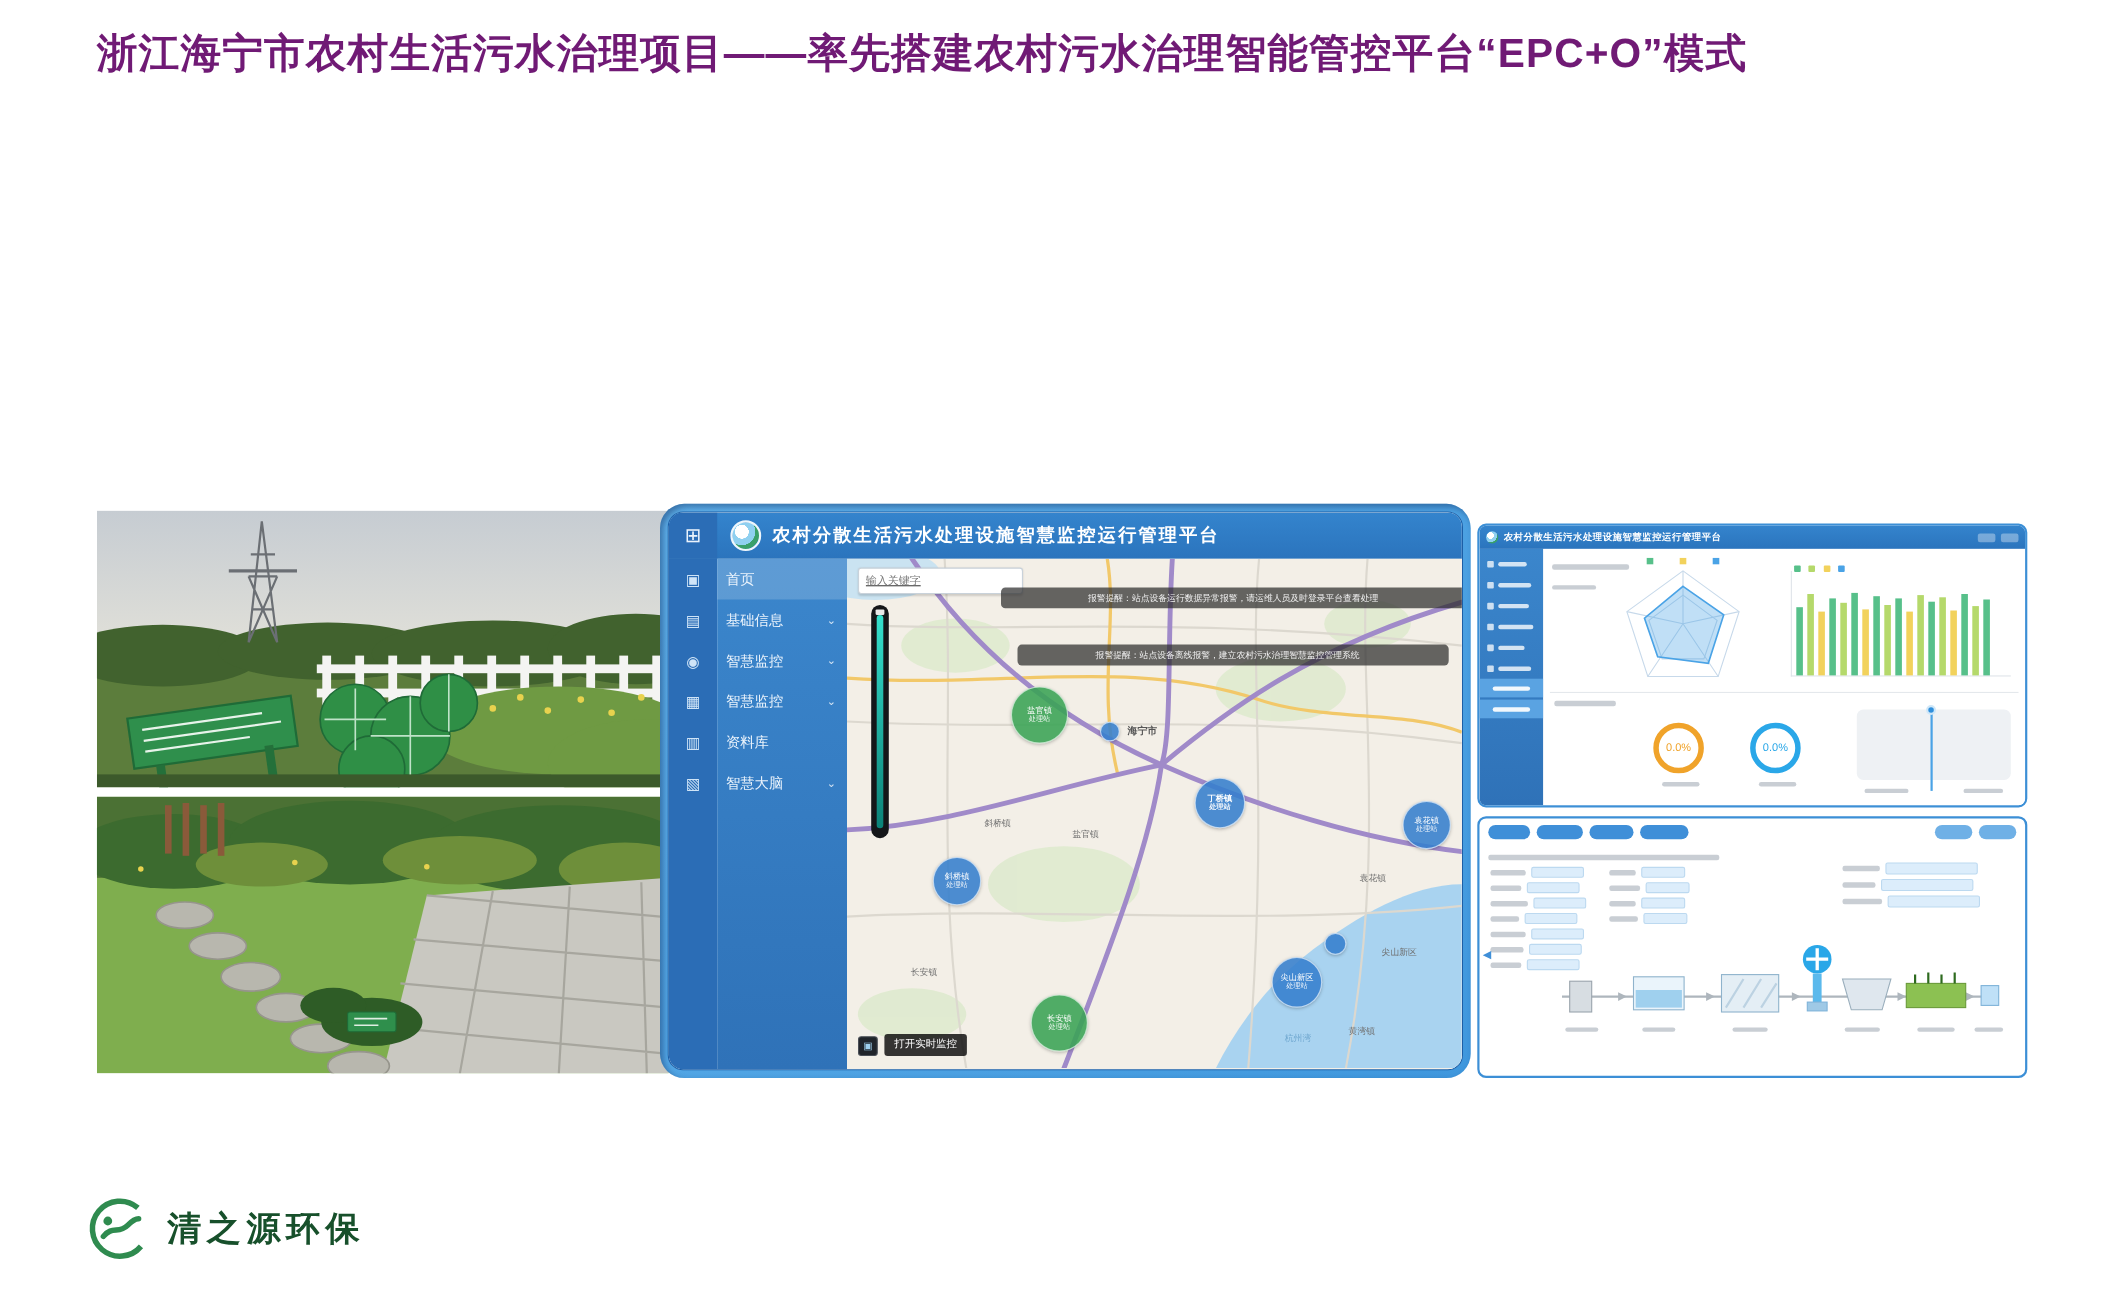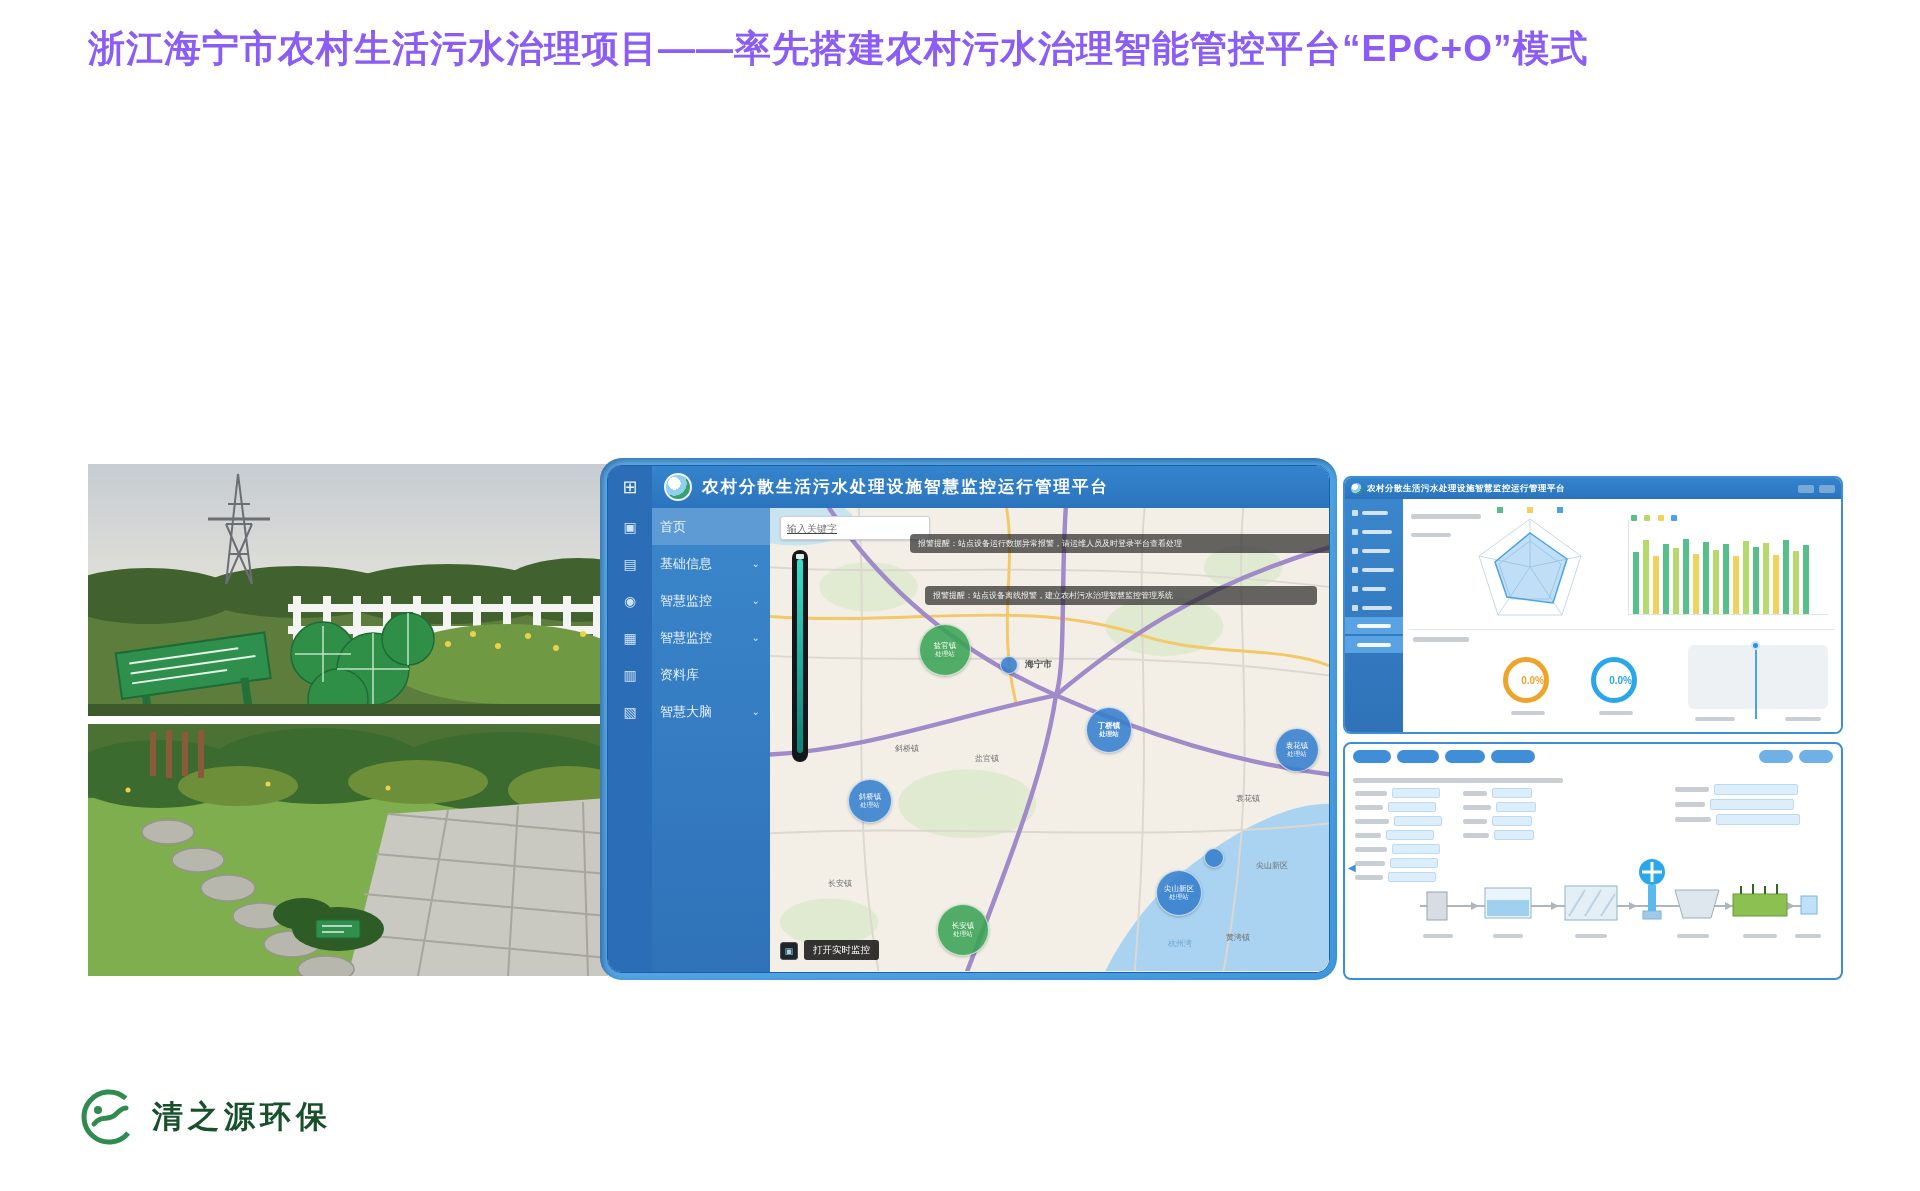--- a/index.html
+++ b/index.html
@@ -1,21 +1,21 @@
 <!DOCTYPE html>
 <html><head>
 <meta charset="utf-8">
 <style>
   * { margin:0; padding:0; box-sizing:border-box; }
   html,body { width:1920px; height:1191px; background:#ffffff; overflow:hidden;
     font-family:"Liberation Sans", sans-serif; }
 
   
   .doc-title { position:absolute; left:88px; top:24px; font-size:37px; font-weight:900;
-    color:#8b5cf6; letter-spacing:1px; white-space:nowrap; }
+    color:#701a75; letter-spacing:1px; white-space:nowrap; }
   .bullets { position:absolute; left:86px; top:112px; width:1678px; }
   .bullet { display:flex; margin-bottom:30px; }
   .dot { flex:none; width:15px; height:15px; border-radius:50%; background:#237a3c; margin:5px 9px 0 0; }
   .b-text { font-size:20px; line-height:26px; color:#141414; text-align:justify; font-weight:600; }
 
   
   .photo { position:absolute; left:88px; width:520px; height:252px; overflow:hidden; }
 
   
   .main-shot { position:absolute; left:600px; top:458px; width:737px; height:522px;
@@ -42,21 +42,21 @@
   .chev { font-size:10px; color:rgba(255,255,255,.8); }
   .map { position:relative; flex:1; background:#f3efe7; overflow:hidden; }
   .map svg.roads { position:absolute; inset:0; }
 
   .search-box { position:absolute; left:10px; top:8px; width:150px; height:24px; background:#fff;
     border:1px solid #c9d2da; border-radius:3px; display:flex; align-items:center; padding:0 6px;
     box-shadow:0 1px 2px rgba(0,0,0,.15); }
   .search-box input { border:none; outline:none; width:100%; font-size:10px; color:#444; background:transparent;text-decoration:underline; }
 
   .alert { position:absolute; background:rgba(45,45,45,.72); border-radius:4px; color:#f2f2f2;
-    font-size:8px; line-height:11px; padding:4px 18px 4px 8px; }
+    font-size:8px; line-height:11px; padding:4px 18px 4px 8px;text-align:center; }
 
   .marker { position:absolute; border-radius:50%; display:flex; flex-direction:column;
     align-items:center; justify-content:center; color:#fff; text-align:center;
     border:1px solid rgba(255,255,255,.65); box-shadow:0 1px 3px rgba(0,0,0,.25); }
   .marker .t1 { font-size:7.5px; line-height:8.5px; }
   .marker .t2 { font-size:6.5px; line-height:8px; opacity:.9; }
   .m-green { background:rgba(57,163,84,.88); }
   .m-blue { background:rgba(52,126,205,.88); }
 
   .map-label { position:absolute; font-size:8px; color:#6f6f6f; white-space:nowrap; }
@@ -94,21 +94,21 @@
   .pt-item i { width:6px; height:6px; background:rgba(255,255,255,.75); border-radius:1px; }
   .pt-item b { height:4px; background:rgba(255,255,255,.78); border-radius:2px; }
   .pt-sub { height:17px; background:#5aa3e2; display:flex; align-items:center; padding-left:12px; }
   .pt-sub b { height:4px; width:34px; background:rgba(255,255,255,.92); border-radius:2px; }
   .pt-content { position:relative; flex:1; background:#fff; }
 
   .bar { display:inline-block; background:#c9ced4; border-radius:2px; }
   .divider { position:absolute; left:6px; right:6px; height:1px; background:#e4e8ec; }
 
   .donut { position:absolute; width:46px; height:46px; border-radius:50%; display:flex;
-    align-items:center; justify-content:flex-end; font-size:10px; font-weight:700; background:#fff; }
+    align-items:center; justify-content:center; font-size:10px; font-weight:400; background:#fff; }
   .legend-dot { display:inline-block; width:6px; height:6px; border-radius:1px; margin-right:3px; }
 
   .miniband { position:absolute; background:#eef1f4; border-radius:6px; }
   .mini-line { position:absolute; width:2px; background:#4aa3e6; }
   .mini-dot { position:absolute; width:9px; height:9px; border-radius:50%; background:#2f8fdc;
     border:2px solid #cfe7f8; }
 
   .pb-toolbar { display:flex; align-items:center; gap:6px; padding:6px 8px 0 8px; }
   .pill { height:13px; border-radius:7px; background:#3f8fd8; }
   .pill.ghost { background:#6fb0e6; }

